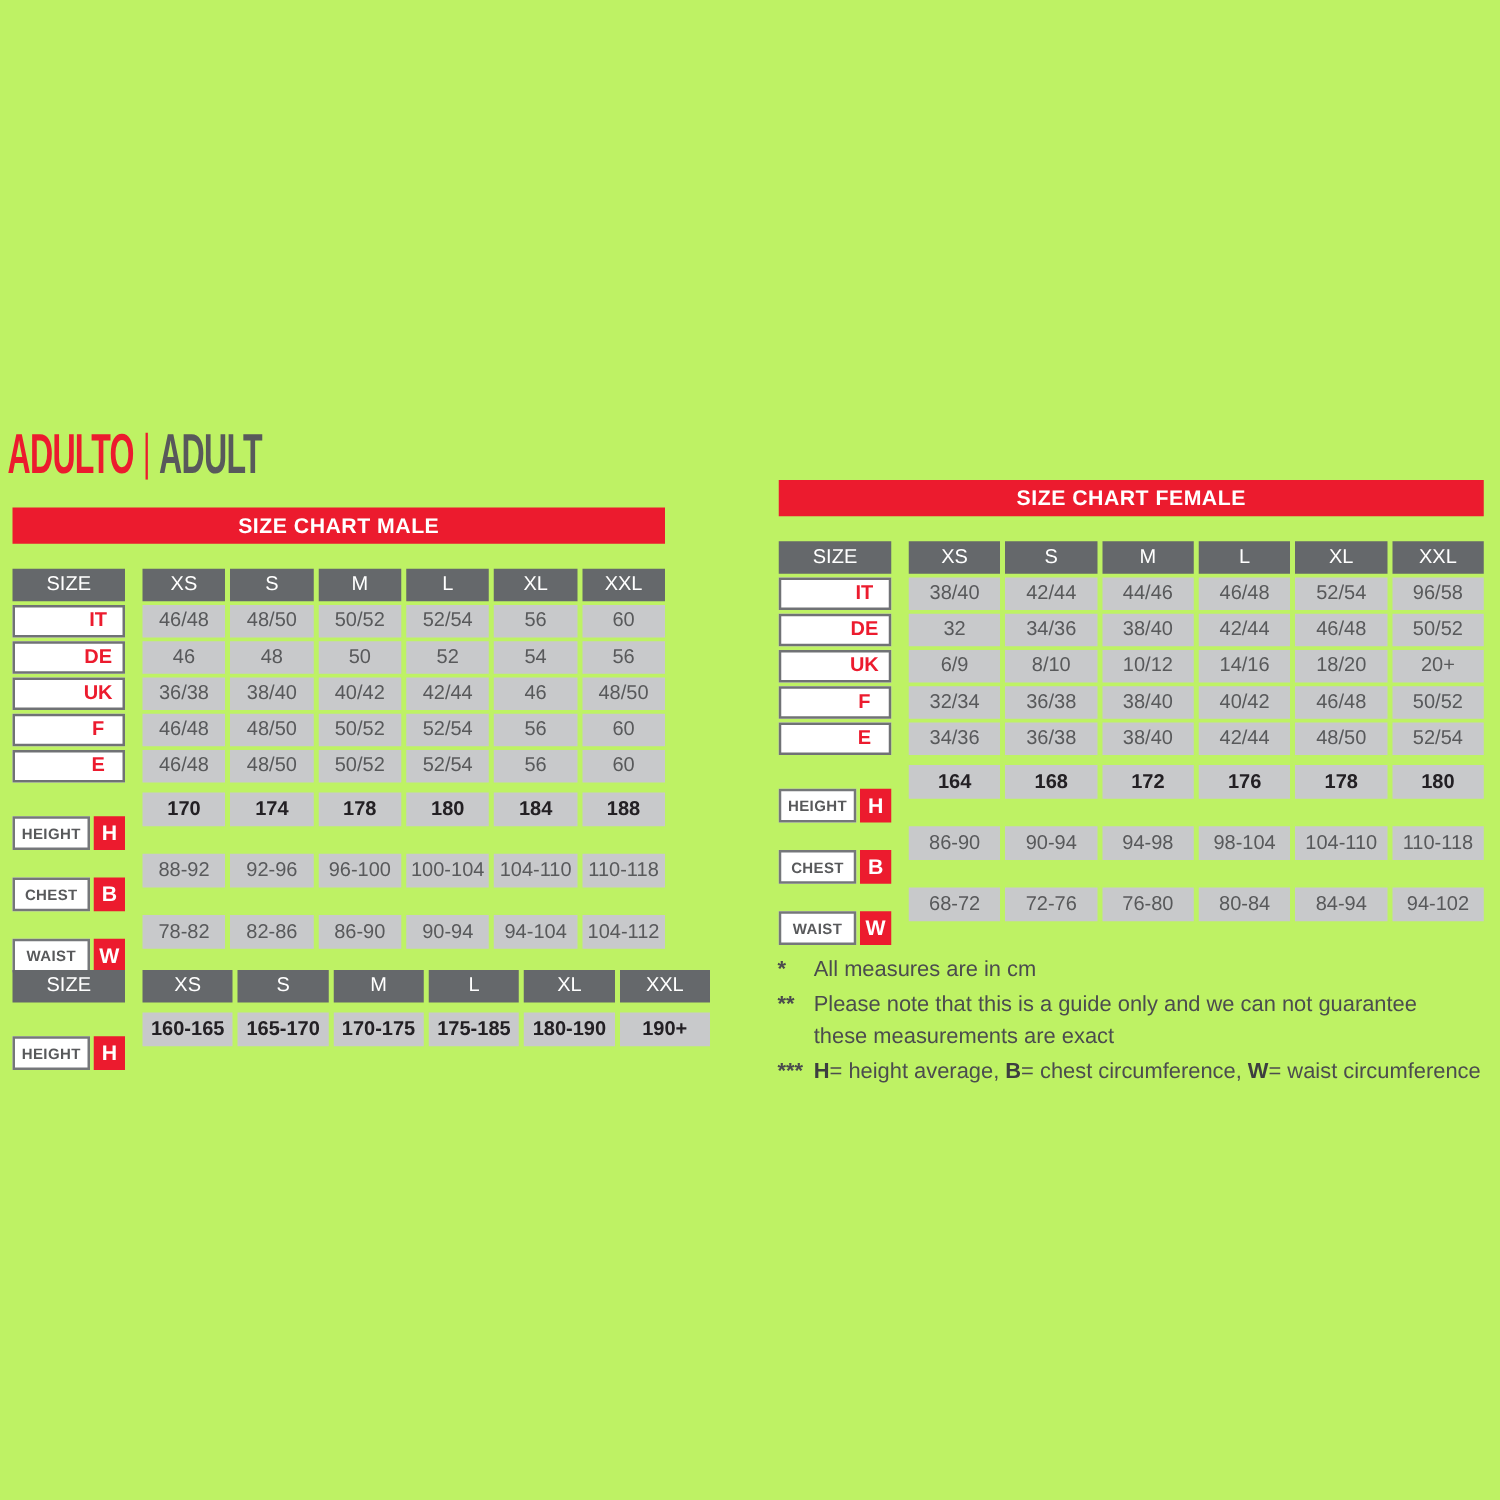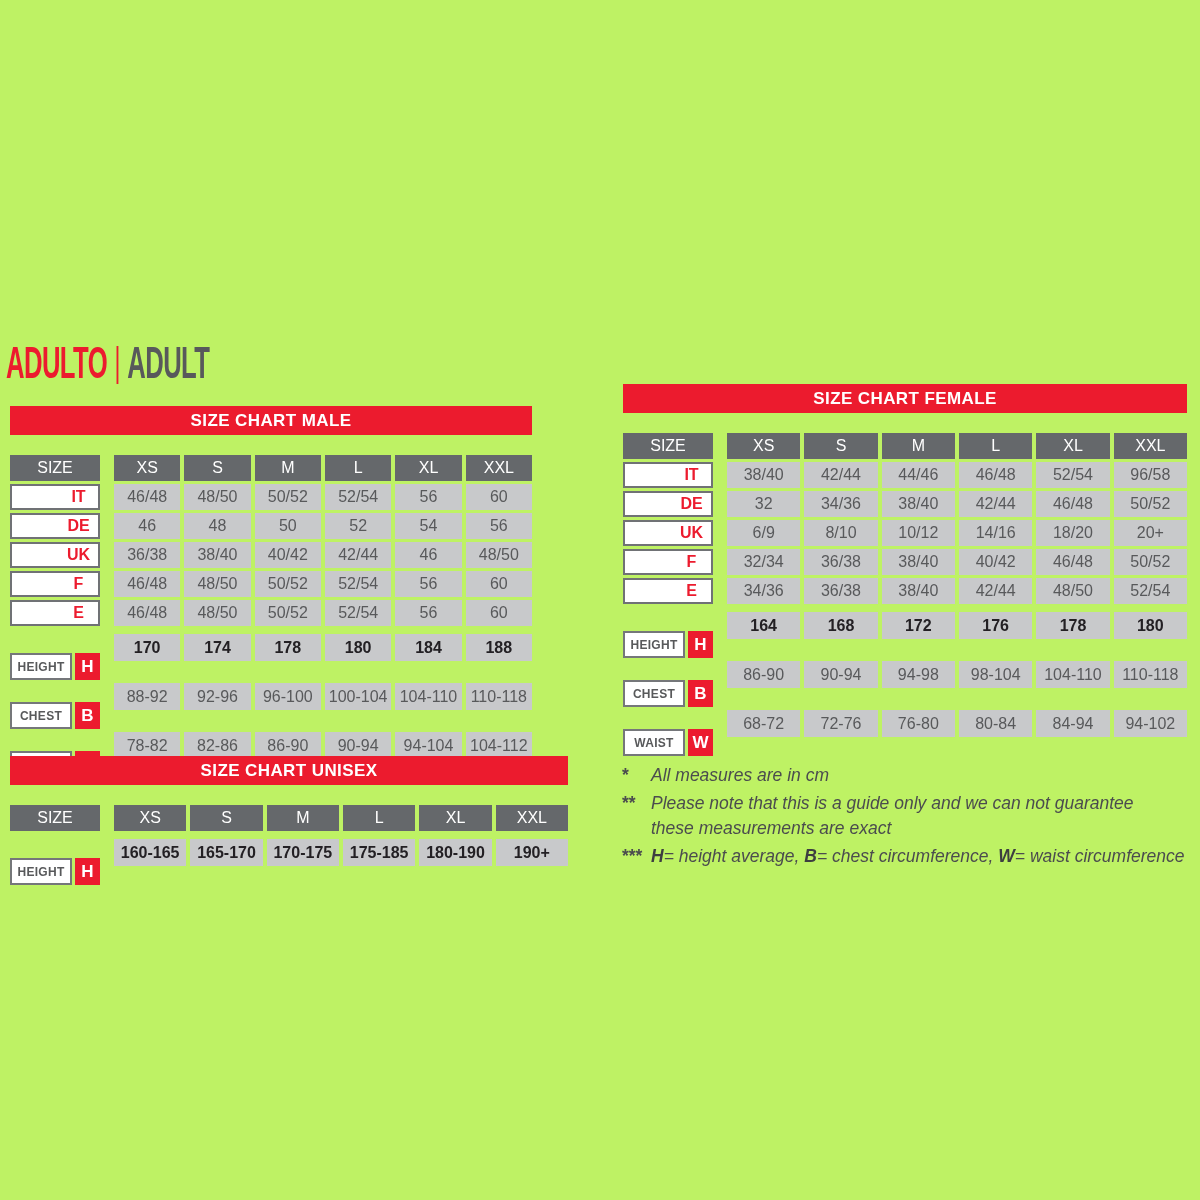--- a/index.html
+++ b/index.html
@@ -64,21 +64,21 @@
     width:25px;background:var(--red);color:#fff;font-weight:bold;font-size:17px;
     display:flex;align-items:center;justify-content:center;
   }
   
   .footnotes{
     position:absolute;left:622px;top:763px;width:578px;
     font-size:17.5px;color:#4b4c4e;
   }
   .fn{display:flex;line-height:25px;margin-bottom:3px;}
   .fn .marker{width:29px;flex:none;font-weight:bold;}
-  .fn .txt{white-space:pre-line;font-style:italic;}
+  .fn .txt{white-space:pre-line;}
   .fn .txt b{font-weight:bold;color:#3d3e40;}
 </style>
 </head>
 <body>
 
 <div class="page">
 
   <div class="doc-title">
     <span>ADULTO</span>
     <span class="sep">|</span>
@@ -237,21 +237,20 @@
         </div>
         <div class="cell val">68-72</div>
         <div class="cell val">72-76</div>
         <div class="cell val">76-80</div>
         <div class="cell val">80-84</div>
         <div class="cell val">84-94</div>
         <div class="cell val">94-102</div>
       </div>
     </section>
   <section class="size-table" id="table-unisex">
-      <div class="tbl-title">SIZE CHART UNISEX</div>
       <div class="grid">
         <div class="cell hdr pullin">SIZE</div>
         <div class="cell hdr">XS</div>
         <div class="cell hdr">S</div>
         <div class="cell hdr">M</div>
         <div class="cell hdr">L</div>
         <div class="cell hdr">XL</div>
         <div class="cell hdr">XXL</div>
       </div>
       <div class="grid measures">

